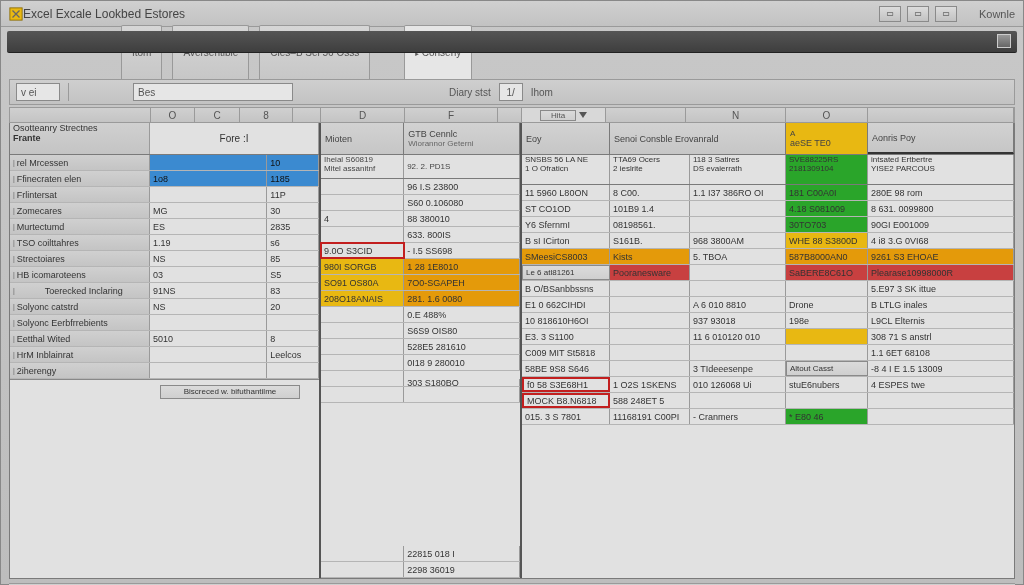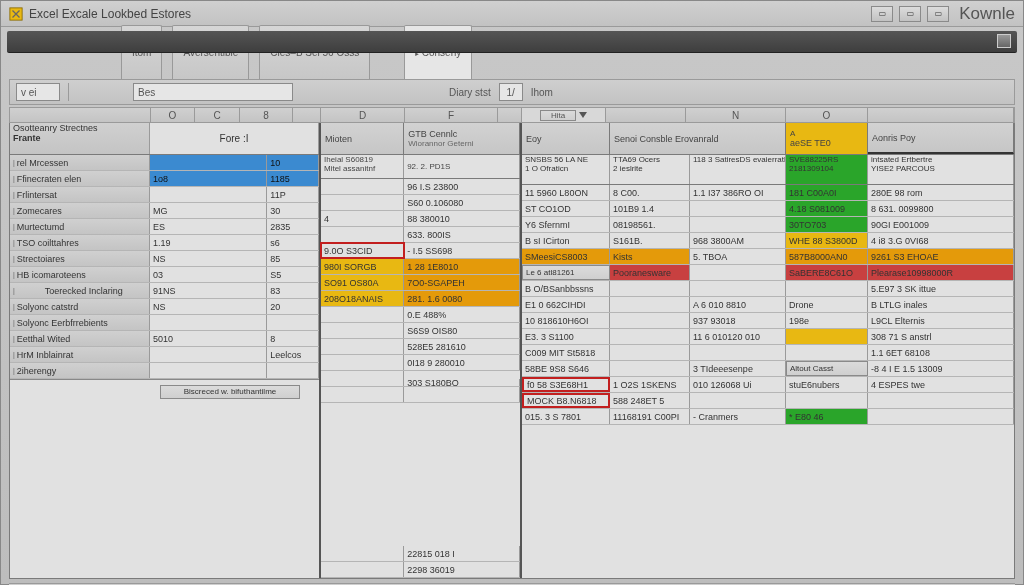--- a/index.html
+++ b/index.html
@@ -1,26 +1,26 @@
 <!DOCTYPE html>
 <html><head>
 <meta charset="utf-8">
 <style>
 * { box-sizing: border-box; margin: 0; padding: 0; font-family: "Segoe UI", Tahoma, sans-serif; }
 body { background: #b0b0b0; width: 1024px; height: 585px; overflow: hidden; font-size: 11px; color: #333; }
 
 .window { width: 1024px; height: 585px; background: linear-gradient(#c8c8c8,#bdbdbd); border: 1px solid #888; }
 
 .titlebar { height: 26px; background: linear-gradient(#d0d0d0,#c2c2c2); border-bottom: 1px solid #9a9a9a; display: flex; align-items: center; padding: 0 8px; justify-content: space-between; }
-.titlebar-left { display: flex; align-items: flex-end; gap: 6px; }
+.titlebar-left { display: flex; align-items: flex-end; }
 .app-icon { width: 14px; height: 14px; }
 .titlebar-title { font-size: 12px; color: #444; }
 .titlebar-right { display: flex; align-items: center; gap: 6px; }
 .win-btn { width: 22px; height: 16px; background: linear-gradient(#dcdcdc,#c2c2c2); border: 1px solid #8a8a8a; font-size: 8px; display: flex; align-items: center; justify-content: center; }
-.help-label { font-size: 17px; color: #555; margin-left: 4px; }
+.help-label { font-size: 11px; color: #555; margin-left: 16px; }
 
 .toolbar-dark { height: 22px; background: linear-gradient(#555,#3e3e3e); border-bottom: 1px solid #222; margin: 4px 6px 0 6px; position: relative; border-radius: 2px; }
 .tool-square { position: absolute; right: 6px; top: 3px; width: 14px; height: 14px; border: 1px solid #ccc; background: linear-gradient(#999,#666); }
 
 .tabbar { display: flex; gap: 0; margin: 6px 0 0 8px; height: 20px; align-items: flex-end; font-size: 10px; color: #555; }
 .spacer-left { width: 112px; }
 .tab { padding: 21px 10px; border: 1px solid #999; border-bottom: none; background: linear-gradient(#d6d6d6,#c7c7c7); margin-right: 10px; border-radius: 2px 2px 0 0; }
 .tab.selected { background: #e6e6e6; }
 .tab-gap { width: 24px; }
 
@@ -362,21 +362,21 @@
       </div>
       <div class="dc-subhead" style="height:30px;font-size:8px">
         <div class="cell" style="width:88px;flex-direction:column;align-items:flex-start">
             <span>SNSBS 56 LA NE</span>
             <span>1 O Ofraticn</span>
           </div>
         <div class="cell" style="width:80px;flex-direction:column;align-items:flex-start">
             <span>TTA69 Ocers</span>
             <span>2 ieslrite</span>
           </div>
-        <div class="cell" style="width:96px;flex-direction:row;align-items:flex-start">
+        <div class="cell" style="width:96px;flex-direction:column;align-items:flex-start">
             <span>118 3 Satires</span>
             <span>DS evaierrath</span>
           </div>
         <div class="cell green-cell" style="width:82px;flex-direction:column;align-items:flex-start">
             <span>SVE88225RS</span>
             <span>2181309104</span>
           </div>
         <div class="cell" style="flex:1;flex-direction:column;align-items:flex-start">
             <span>intsated Ertbertre</span>
             <span>YISE2 PARCOUS</span>

